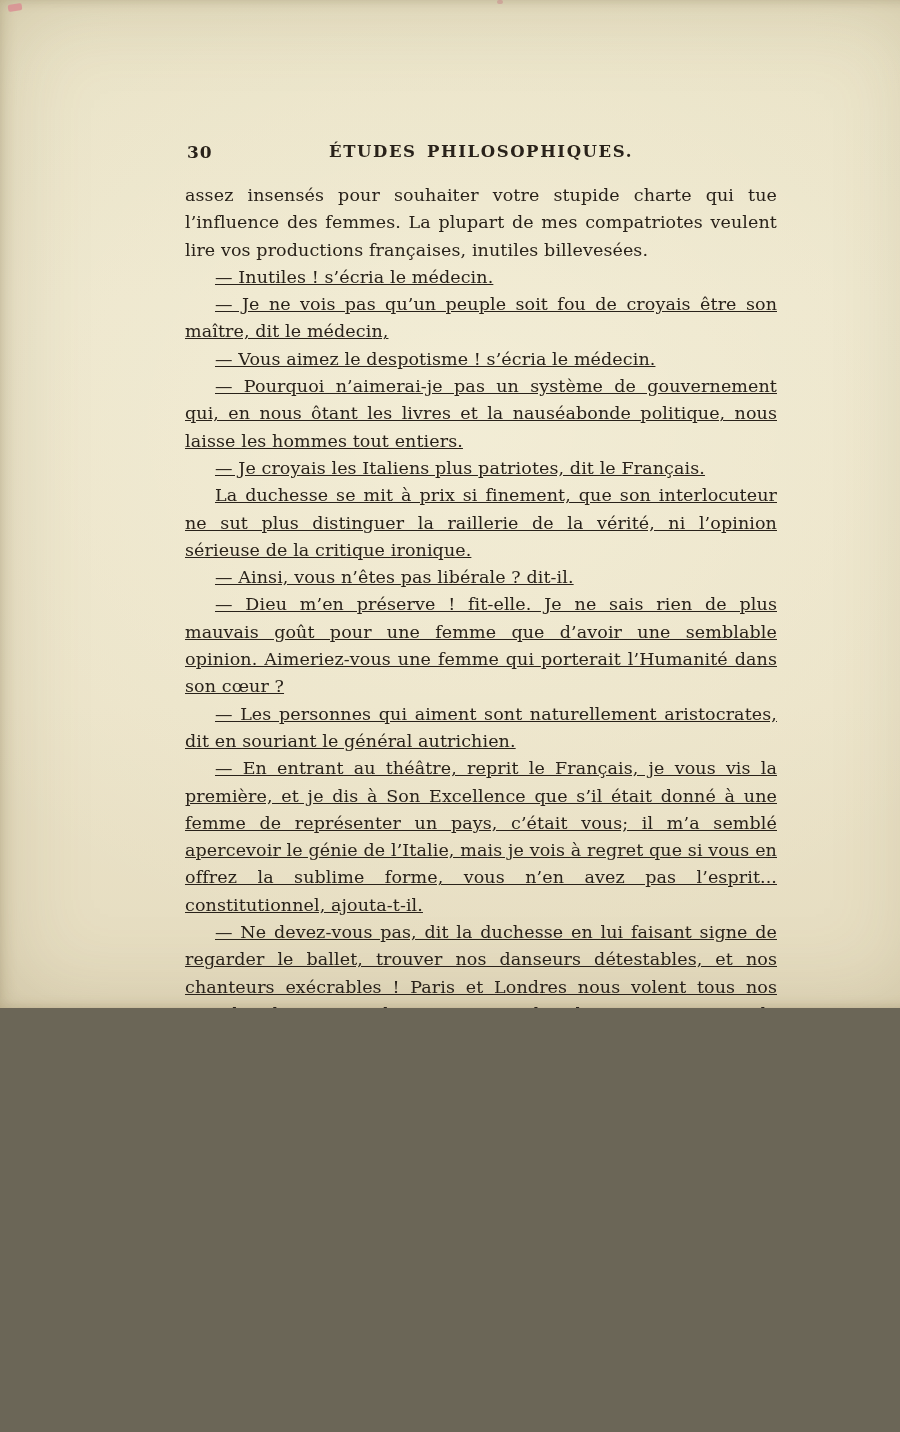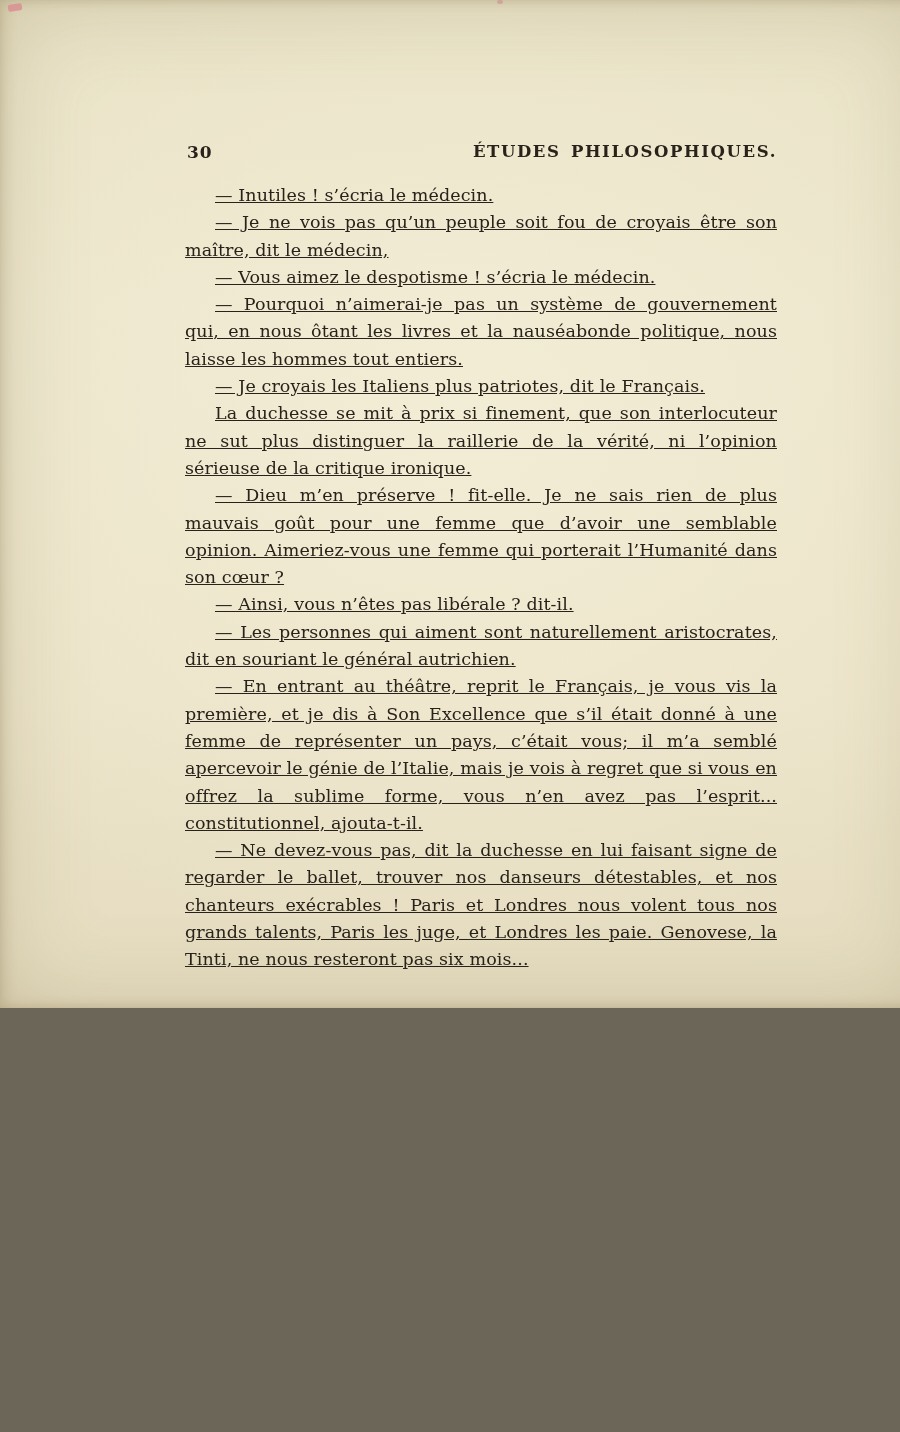--- a/index.html
+++ b/index.html
@@ -39,21 +39,21 @@
   }
   .page-number {
     position: absolute;
     left: 2px;
     top: 0;
     font-size: 17px;
     font-weight: bold;
     letter-spacing: 1px;
   }
   .running-title {
-    text-align: right;
+    text-align: center;
     font-size: 16.5px;
     font-weight: bold;
     letter-spacing: 1.6px;
     word-spacing: 3px;
   }
   .page-body {
     font-size: 17.5px;
     line-height: 27.3px;
     text-align: justify;
     hyphens: auto;
@@ -103,27 +103,28 @@
   <div class="scan-artifact artifact-top-right"></div>
 
   <div class="content">
 
     <div class="page-header">
       <span class="page-number">30</span>
       <div class="running-title">ÉTUDES PHILOSOPHIQUES.</div>
     </div>
 
     <div class="page-body" lang="fr">
+        <p class="para">assez insensés pour souhaiter votre stupide charte qui tue l’influence des femmes. La plupart de mes compatriotes veulent lire vos productions françaises, inutiles billevesées.</p>
         <p class="para indent">— Inutiles&nbsp;! s’écria le médecin.</p>
         <p class="para indent">— Je ne vois pas qu’un peuple soit fou de croyais être son maître, dit le médecin,</p>
         <p class="para indent">— Vous aimez le despotisme&nbsp;! s’écria le médecin.</p>
         <p class="para indent">— Pourquoi n’aimerai-je pas un système de gouvernement qui, en nous ôtant les livres et la nauséabonde politique, nous laisse les hommes tout entiers.</p>
         <p class="para indent">— Je croyais les Italiens plus patriotes, dit le Français.</p>
         <p class="para indent">La duchesse se mit à prix si finement, que son interlocuteur ne sut plus distinguer la raillerie de la vérité, ni l’opinion sérieuse de la critique ironique.</p>
+        <p class="para indent">— Ainsi, vous n’êtes pas libérale&nbsp;? dit-il.</p>
         <p class="para indent">— Dieu m’en préserve&nbsp;! fit-elle. Je ne sais rien de plus mauvais goût pour une femme que d’avoir une semblable opinion. Aimeriez-vous une femme qui porterait l’Humanité dans son cœur&nbsp;?</p>
-        <p class="para indent">— Ainsi, vous n’êtes pas libérale&nbsp;? dit-il.</p>
         <p class="para indent">— Les personnes qui aiment sont naturellement aristocrates, dit en souriant le général autrichien.</p>
         <p class="para indent">— En entrant au théâtre, reprit le Français, je vous vis la première, et je dis à Son Excellence que s’il était donné à une femme de représenter un pays, c’était vous; il m’a semblé apercevoir le génie de l’Italie, mais je vois à regret que si vous en offrez la sublime forme, vous n’en avez pas l’esprit... constitutionnel, ajouta-t-il.</p>
         <p class="para indent">— Ne devez-vous pas, dit la duchesse en lui faisant signe de regarder le ballet, trouver nos danseurs détestables, et nos chanteurs exécrables&nbsp;! Paris et Londres nous volent tous nos grands talents, Paris les juge, et Londres les paie. Genovese, la Tinti, ne nous resteront pas six mois...</p>
       </div>
 
   </div>
 </div>
 
 </body></html>

